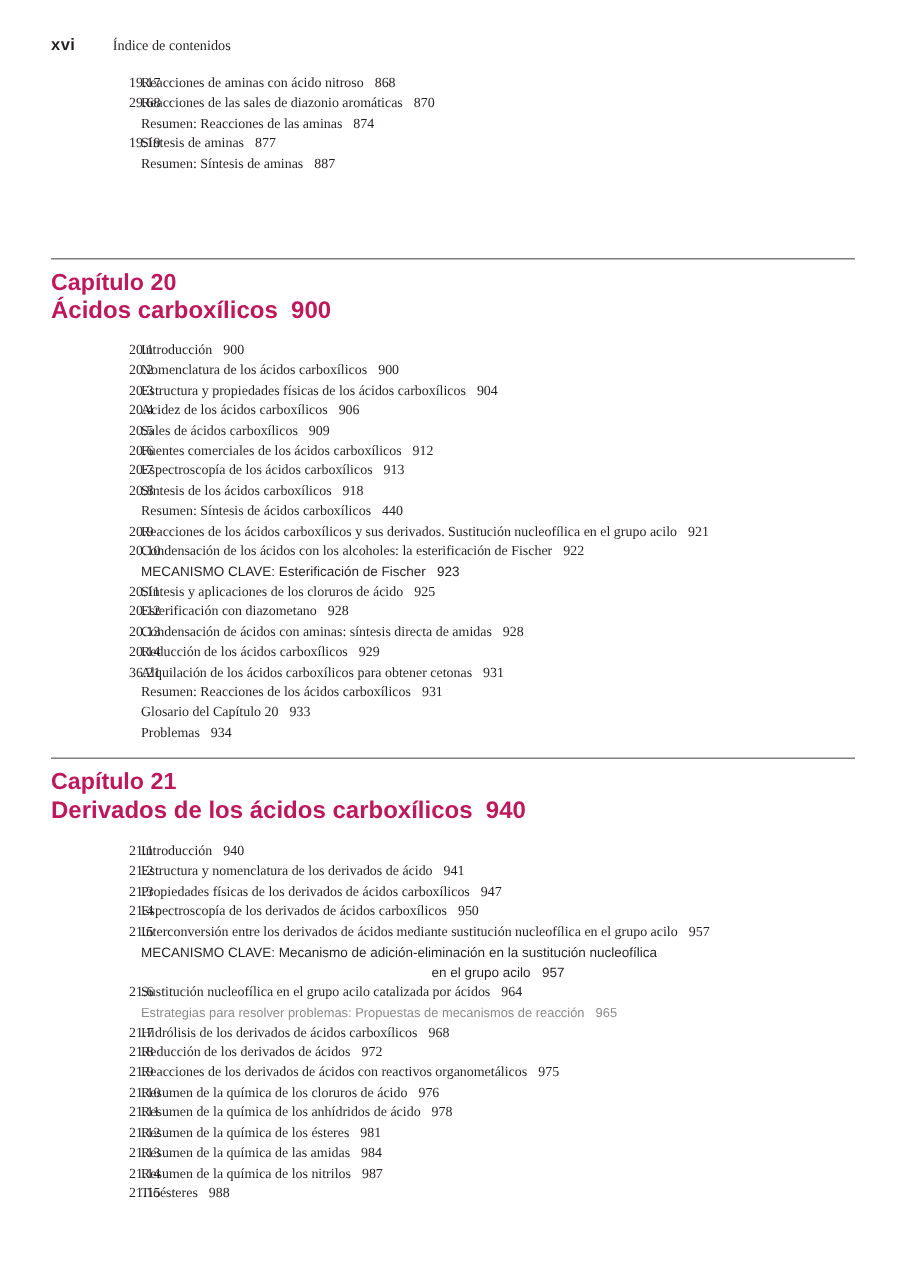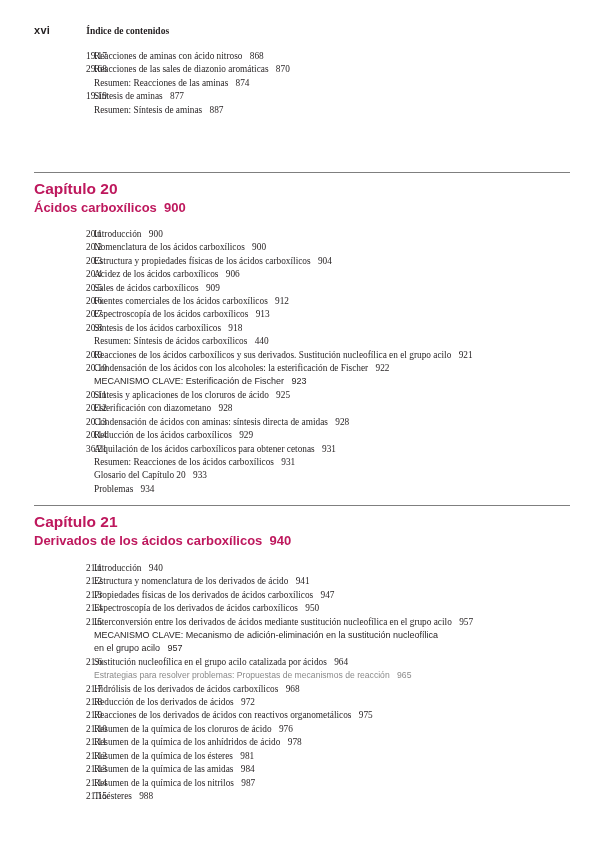--- a/index.html
+++ b/index.html
@@ -35,22 +35,21 @@
     font-family: "Liberation Sans", sans-serif;
     font-weight: bold;
     font-size: 11px;
     color: #231f20;
     letter-spacing: 0.3px;
   }
   .head-title {
     font-family: "Liberation Serif", serif;
     font-size: 9.5px;
     color: #231f20;
-    margin-left: 36px;
-    font-weight: bold;
+    margin-left: 25px;
   }
 
   
   .toc-block {
     position: absolute;
     left: 34px;
     right: 30px;
   }
   .entry {
     display: flex;
@@ -82,20 +81,21 @@
     font-size: 9px;
   }
   .entry.strategy .txt {
     font-family: "Liberation Sans", sans-serif;
     font-size: 8.6px;
     color: #8a8a8a;
   }
   .entry.cont .txt {
     font-family: "Liberation Sans", sans-serif;
     font-size: 9px;
+    text-align: center;
   }
 
   
   .rule {
     position: absolute;
     left: 34px;
     right: 30px;
     height: 1px;
     background: #7f7f7f;
   }
@@ -105,21 +105,21 @@
     right: 30px;
     font-family: "Liberation Sans", sans-serif;
     color: #be185d;
   }
   .chapter-head .ch-label {
     font-size: 15.5px;
     font-weight: bold;
     line-height: 19px;
   }
   .chapter-head .ch-title {
-    font-size: 13px;
+    font-size: 16px;
     font-weight: bold;
     line-height: 19px;
   }
 </style>
 </head>
 <body>
 
 <div class="page">
 
   <div class="running-head">

